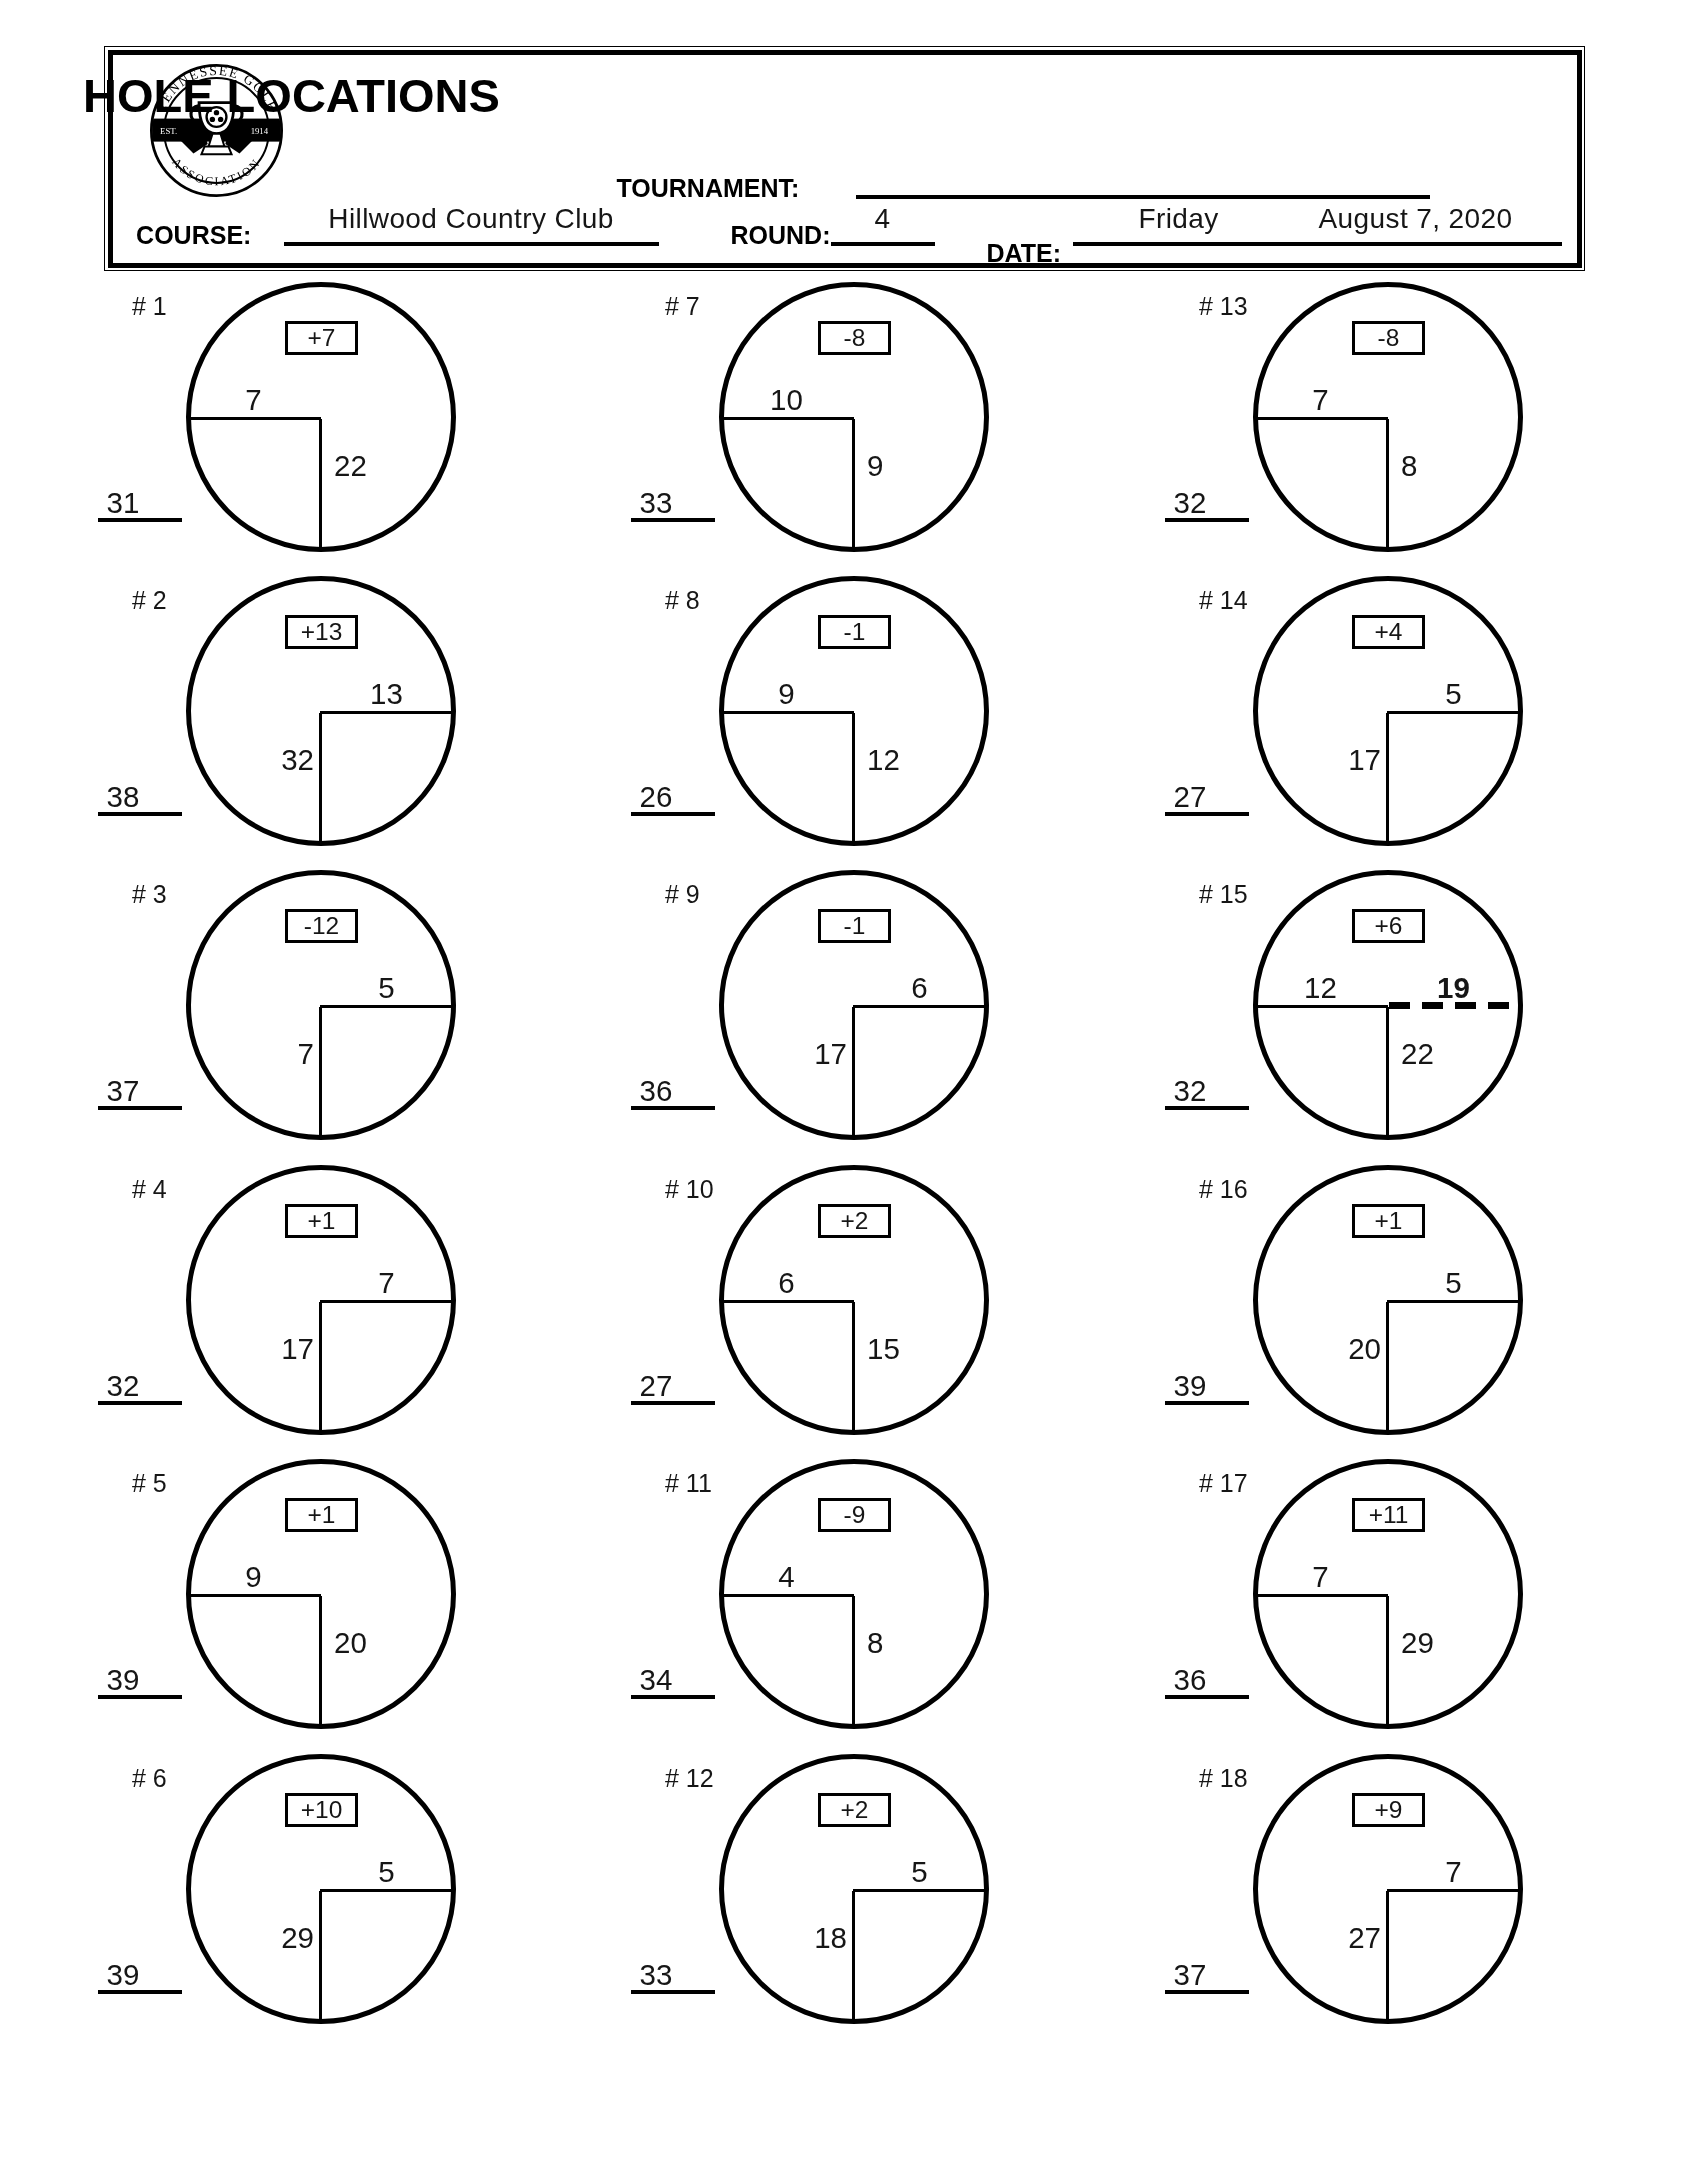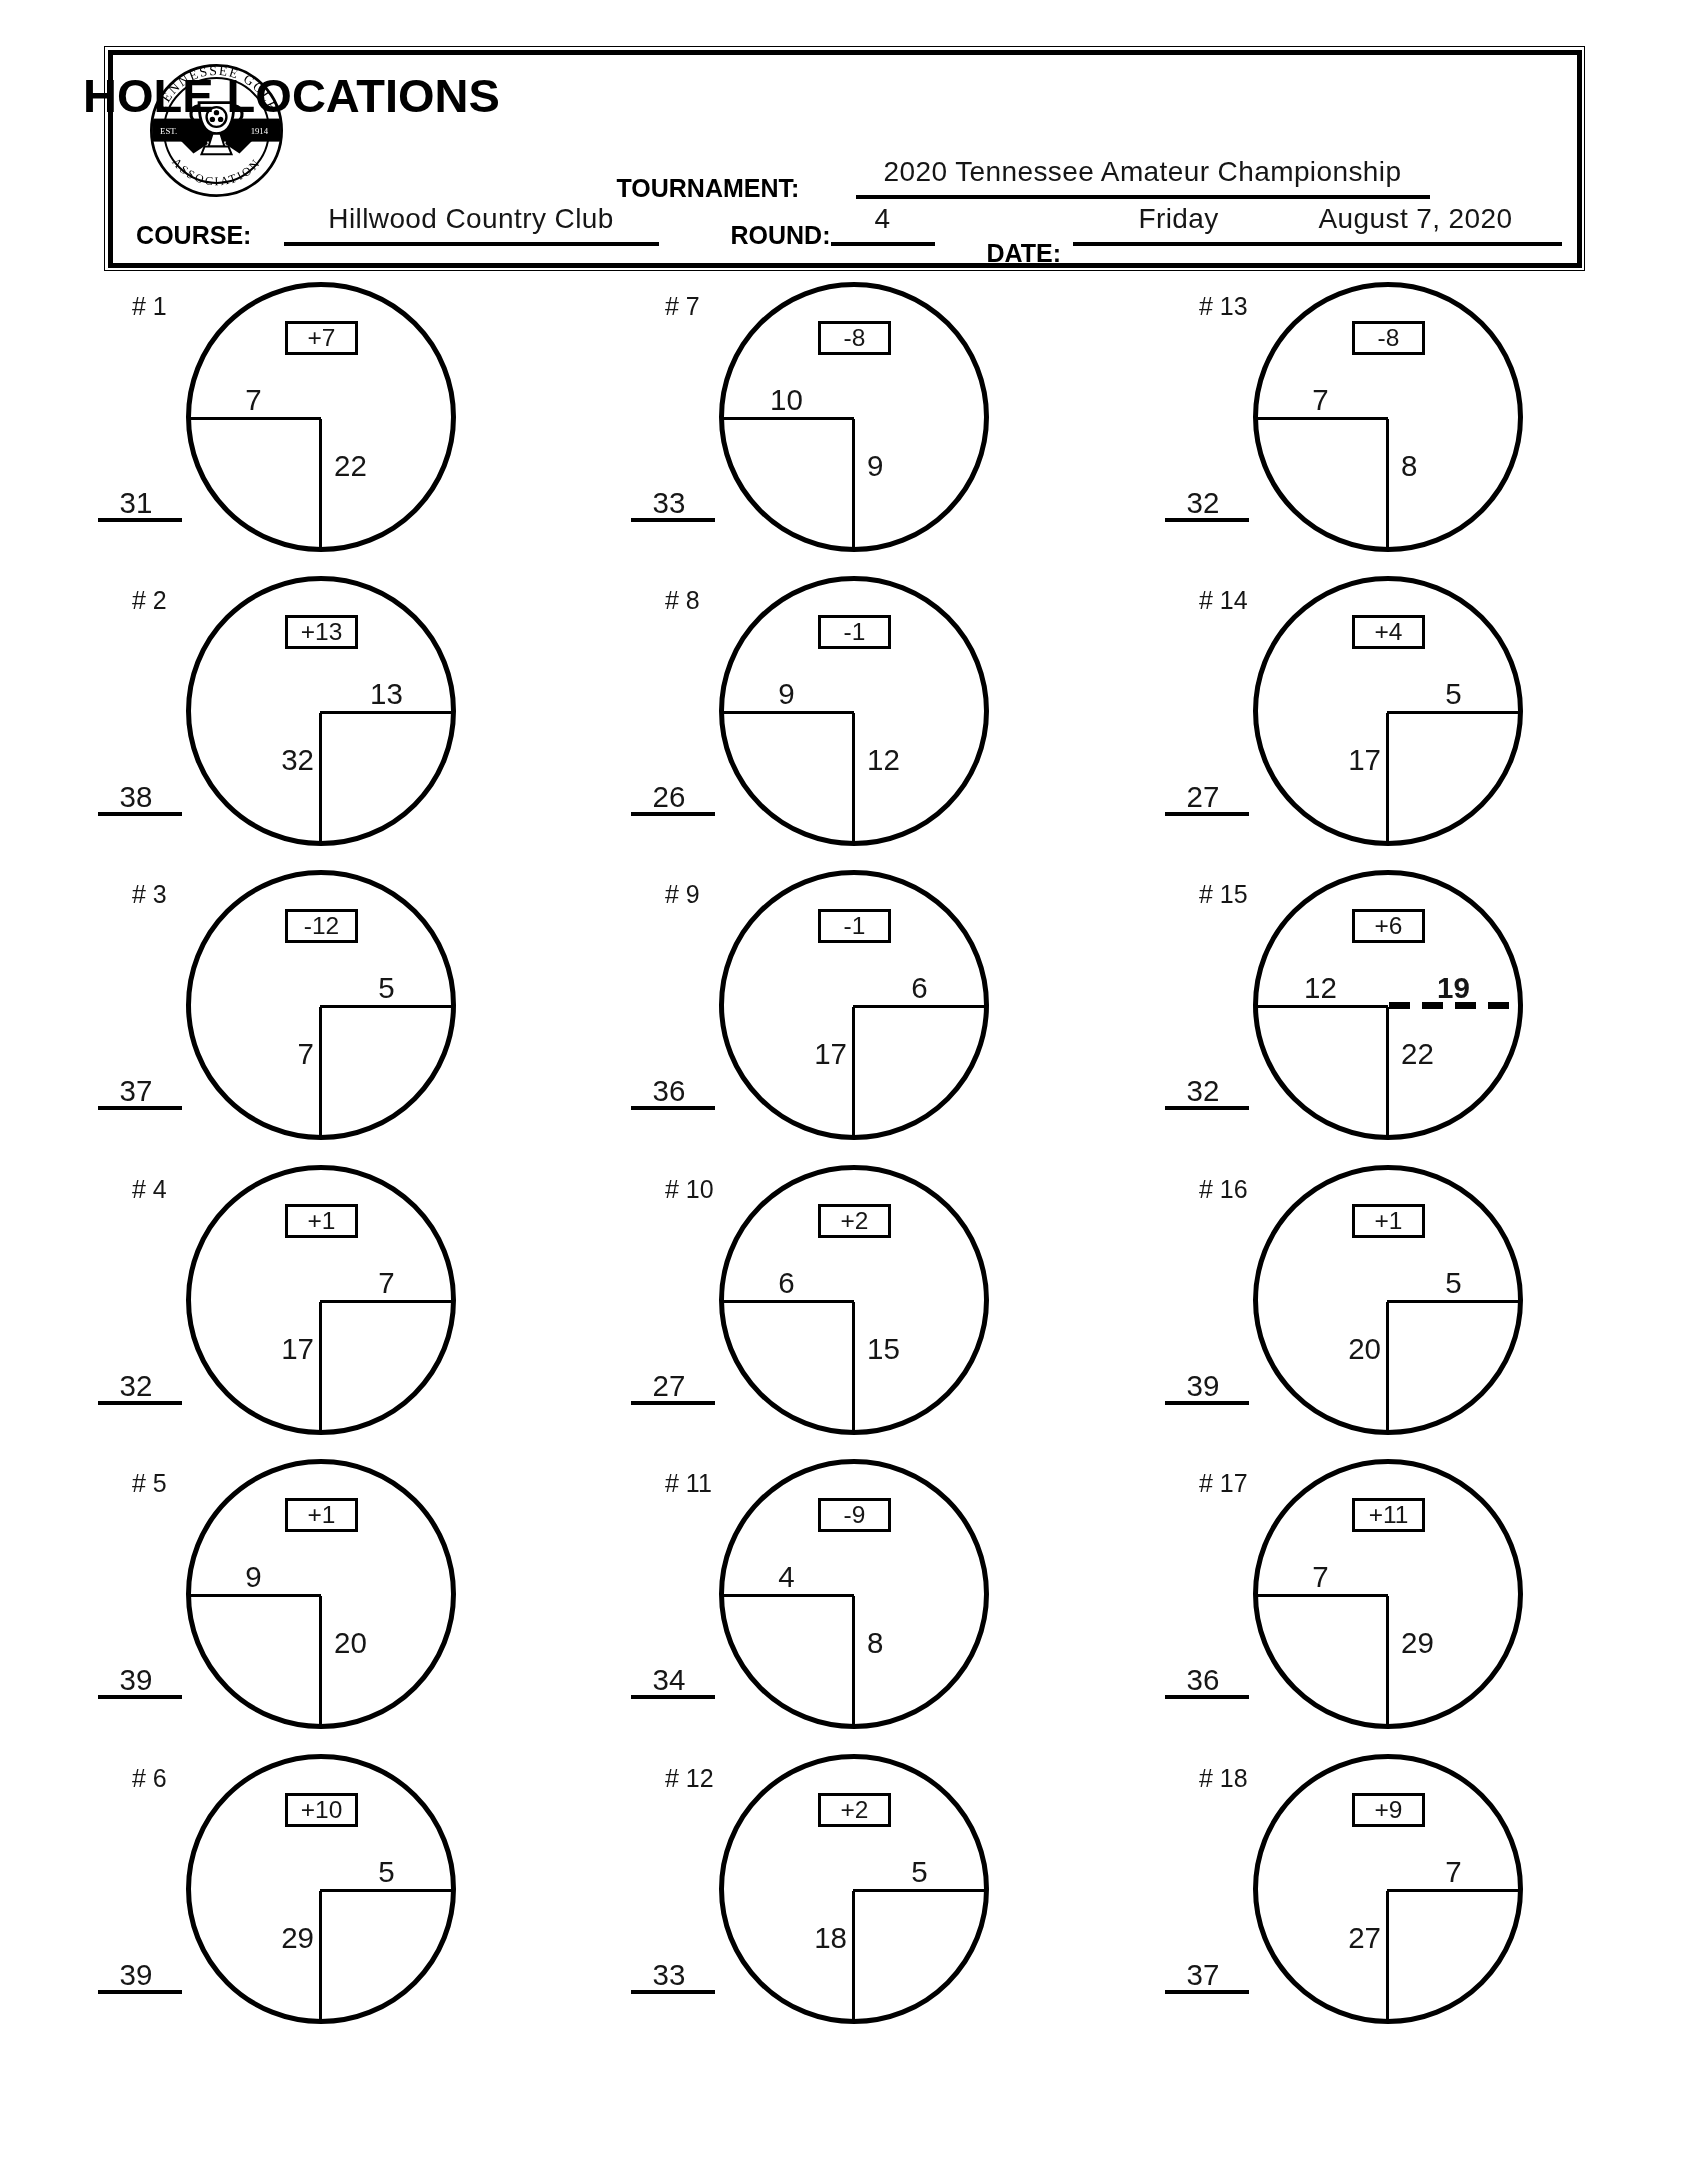--- a/index.html
+++ b/index.html
@@ -47,21 +47,21 @@
   .v-line{left:226px;top:141px;width:2.5px;height:129px;background:#000;}
   .num{font-size:29.5px;font-weight:300;color:#161616;}
   .side-label{top:105px;width:67px;text-align:center;}
   .from-left  .side-label{left:127px;}
   .from-right .side-label{left:260px;}
   .tier-label{display:none;top:105px;left:260px;width:67px;text-align:center;font-weight:bold;}
   .tiered .tier-label{display:block;}
   .vert-label{top:171px;}
   .from-left  .vert-label{left:241px;width:67px;text-align:left;}
   .from-right .vert-label{left:154px;width:67px;text-align:right;}
-  .depth-label{left:13.5px;top:208px;width:59px;text-align:center;}
+  .depth-label{left:13.5px;top:208px;width:59px;}
   .depth-underline{left:5px;top:240px;width:84px;height:4.2px;background:#000;}
 
   
   #footer-note{position:absolute;left:0;top:2084px;width:100%;text-align:center;font-size:29px;}
 </style>
 </head>
 <body>
 
 <div id="page">
 
@@ -100,21 +100,20 @@
         <circle cx="85" cy="62.5" r="3.4" fill="#000"></circle>
         <circle cx="79.8" cy="71" r="3.4" fill="#000"></circle>
         <circle cx="90.2" cy="71" r="3.4" fill="#000"></circle>
         <text x="14" y="90" font-family="Liberation Serif, serif" font-size="11" fill="#fff">EST.</text>
         <text x="128" y="90" font-family="Liberation Serif, serif" font-size="11" fill="#fff">1914</text>
       </svg>
 
       <div id="page-title">HOLE LOCATIONS</div>
 
       <div id="tournament-label" class="hlabel">TOURNAMENT:</div>
-      <div id="tournament-value" class="hvalue">2020 Tennessee Amateur Championship</div>
       <div id="tournament-underline" class="hline"></div>
 
       <div id="course-label" class="hlabel">COURSE:</div>
       <div id="course-value" class="hvalue">Hillwood Country Club</div>
       <div id="course-underline" class="hline"></div>
 
       <div id="round-label" class="hlabel">ROUND:</div>
       <div id="round-value" class="hvalue">4</div>
       <div id="round-underline" class="hline"></div>
 

